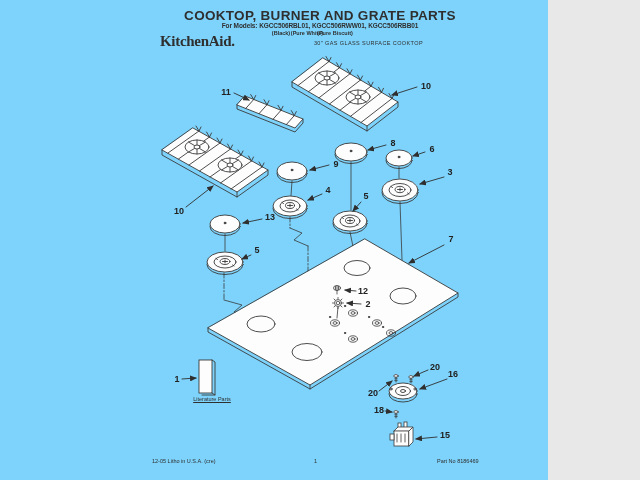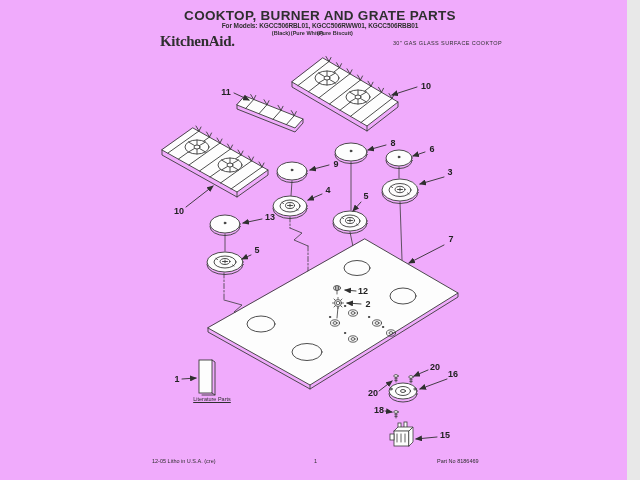--- a/index.html
+++ b/index.html
@@ -1,17 +1,17 @@
 <!DOCTYPE html>
 <html><head>
 <meta charset="utf-8">
 <style>
   html,body{margin:0;padding:0;background:#e8e8e8;}
   .page{
-    position:relative;width:627px;height:480px;background:#f0abfc;
+    position:relative;width:548px;height:480px;background:#7dd3fc;
     font-family:"Liberation Sans",sans-serif;color:#2f2f2f;overflow:hidden;
   }
   .abs{position:absolute;text-align:right;}
   .title{
     top:8px;left:0;width:640px;text-align:center;
     font-size:13.5px;font-weight:bold;letter-spacing:.3px;
   }
   .models{
     top:22px;left:0;width:640px;text-align:center;
     font-size:6.5px;font-weight:bold;letter-spacing:-.1px;

